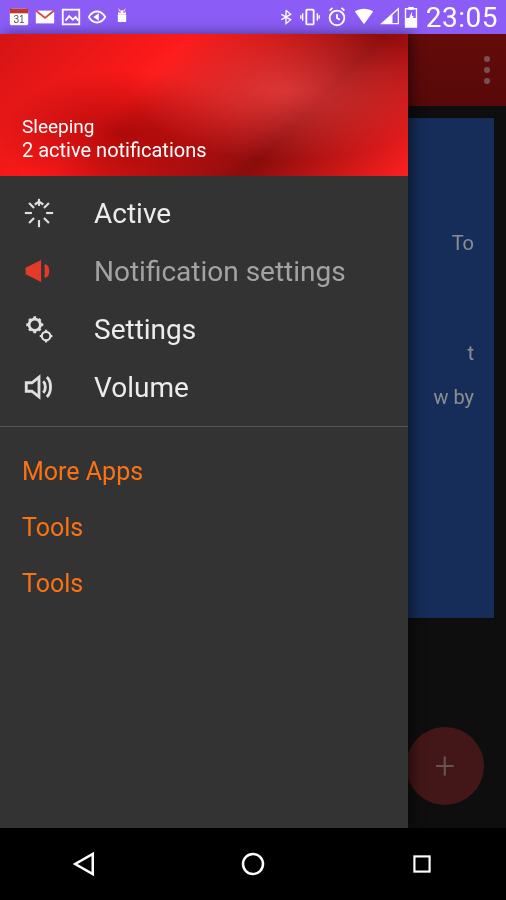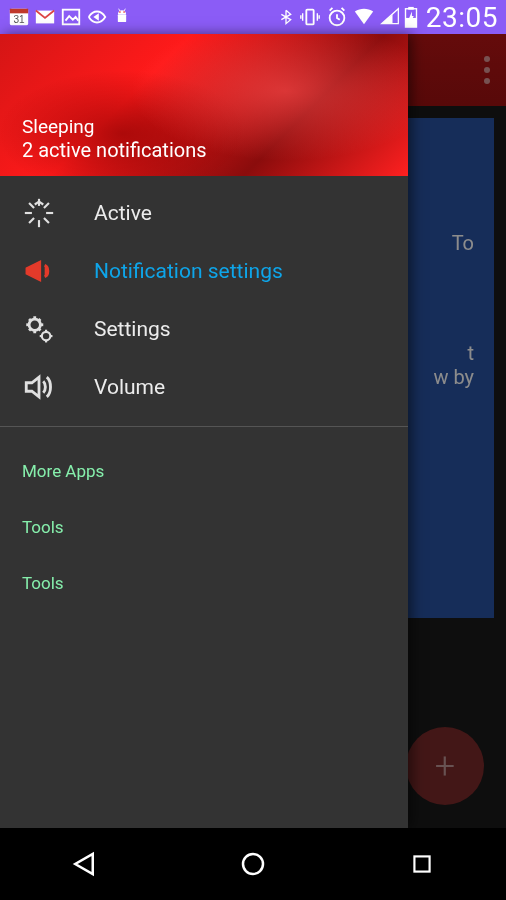--- a/index.html
+++ b/index.html
@@ -65,21 +65,21 @@
   right: 12px;
   height: 500px;
   background: #2952a3;
   color: #fff;
   padding: 20px;
   font-size: 20px;
   line-height: 1.5;
 }
 .blue-card .t1 { position: absolute; right: 20px; top: 110px; }
 .blue-card .t2 { position: absolute; right: 20px; top: 220px; }
-.blue-card .t3 { position: absolute; right: 20px; top: 244px; }
+.blue-card .t3 { position: absolute; right: 20px; top: 264px; }
 
 
 .fab {
   position: absolute;
   right: 22px;
   bottom: 95px;
   width: 78px;
   height: 78px;
   border-radius: 50%;
   background: #7a2a2a;
@@ -135,44 +135,44 @@
 .drawer-header .title { position: relative; font-size: 19px; font-weight: 400; }
 .drawer-header .sub { position: relative; font-size: 20px; font-weight: 400; }
 
 .drawer-list { padding-top: 8px; }
 .drawer-item {
   height: 58px;
   display: flex;
   align-items: center;
   padding: 0 22px;
   color: #ececec;
-  font-size: 21px;
+  font-size: 28px;
 }
 .drawer-item .icon-slot {
   width: 72px;
   display: flex;
   align-items: center;
   justify-content: flex-start;
 }
-.drawer-item.active { color: #0ea5e9; text-align: center; }
+.drawer-item.active { color: #a3a3a3; text-align: center; }
 .drawer-item.active .icon-slot svg * { stroke: #e43a2a; fill: #e43a2a; }
 
 .divider {
   height: 1px;
   background: #555;
   margin: 10px 0;
 }
 .drawer-secondary { padding: 6px 0; }
 .drawer-sec-item {
   height: 56px;
   display: flex;
   align-items: center;
   padding: 0 22px;
-  color: #86efac;
-  font-size: 17px;
+  color: #f97316;
+  font-size: 25px;
 }
 
 
 .nav-bar {
   position: absolute;
   bottom: 0;
   left: 0;
   right: 0;
   height: 72px;
   background: #000;

